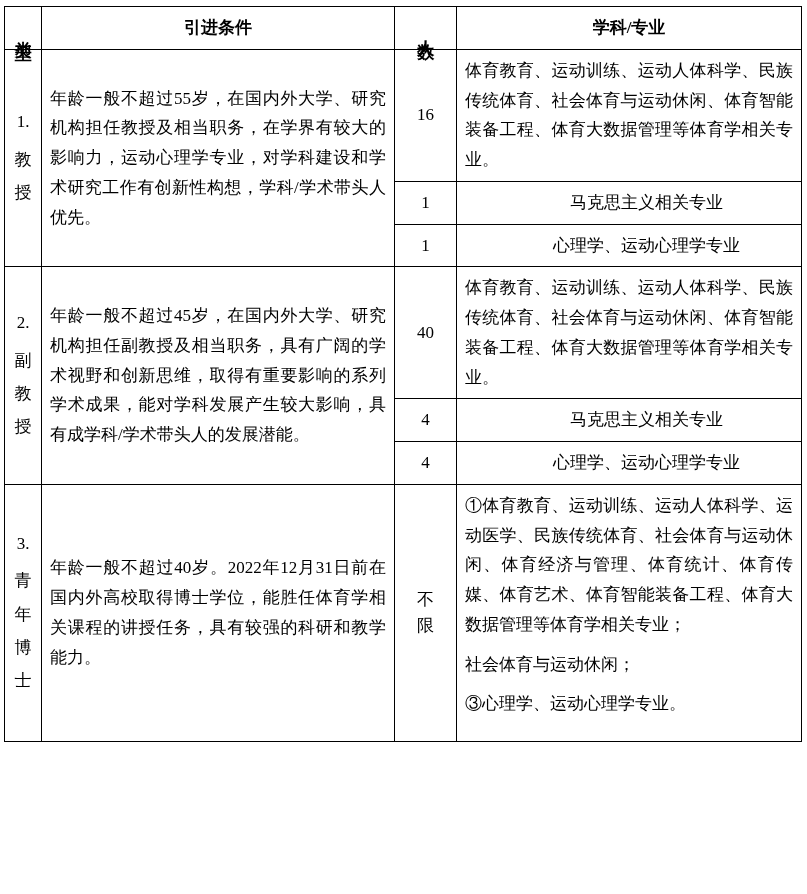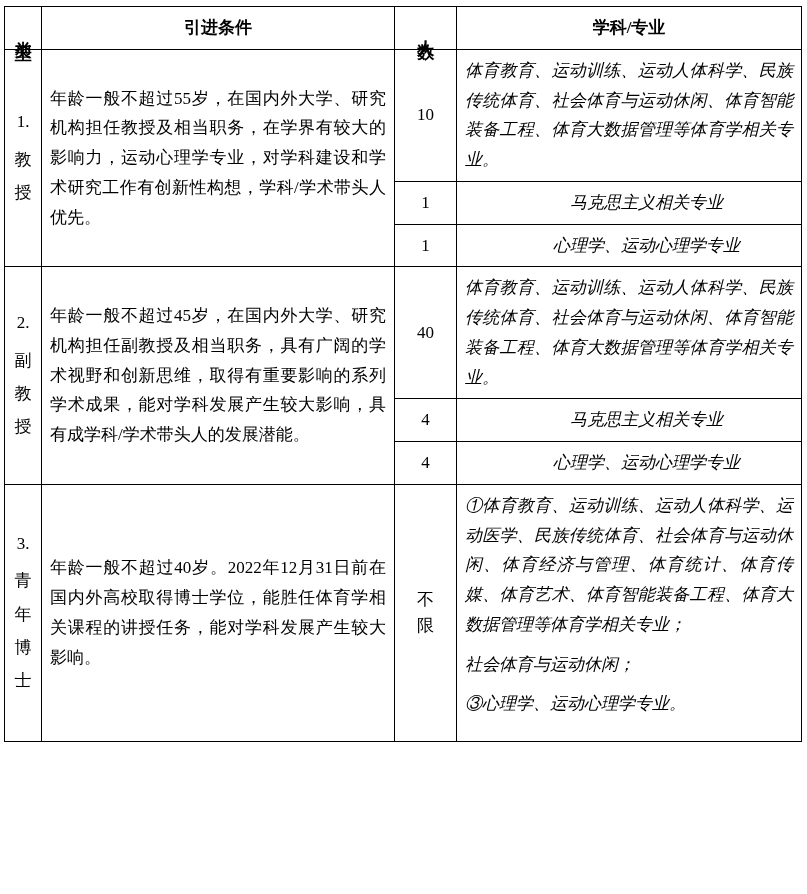--- a/index.html
+++ b/index.html
@@ -86,21 +86,20 @@
   }
   .num-cell.vert {
     line-height: 1.5;
   }
   .major-cell {
     text-align: justify;
     text-justify: inter-ideograph;
     line-height: 1.95;
     padding: 10px 12px;
     font-size: 17px;
-    font-style: italic;
   }
   .major-cell.center {
     text-align: center;
     padding-left: 43px;
   }
   .major-cell p {
     margin: 0 0 10px 0;
   }
   .major-cell p:last-child {
     margin-bottom: 16px;
@@ -133,21 +132,21 @@
       </tr>
     </thead>
     <tbody>
 
       <tr>
         <td class="type-cell" rowspan="3">
           <span class="type-num">1.</span>
           <span class="type-chars">教<br>授</span>
         </td>
         <td class="cond-cell" rowspan="3">年龄一般不超过55岁，在国内外大学、研究机构担任教授及相当职务，在学界有较大的影响力，运动心理学专业，对学科建设和学术研究工作有创新性构想，学科/学术带头人优先。</td>
-        <td class="num-cell">10</td>
+        <td class="num-cell">16</td>
         <td class="major-cell">体育教育、运动训练、运动人体科学、民族传统体育、社会体育与运动休闲、体育智能装备工程、体育大数据管理等体育学相关专业。</td>
       </tr>
       <tr>
         <td class="num-cell">1</td>
         <td class="major-cell center">马克思主义相关专业</td>
       </tr>
       <tr>
         <td class="num-cell">1</td>
         <td class="major-cell center">心理学、运动心理学专业</td>
       </tr>
@@ -168,21 +167,21 @@
       <tr>
         <td class="num-cell">4</td>
         <td class="major-cell center">心理学、运动心理学专业</td>
       </tr>
 
       <tr>
         <td class="type-cell">
           <span class="type-num">3.</span>
           <span class="type-chars">青<br>年<br>博<br>士</span>
         </td>
-        <td class="cond-cell">年龄一般不超过40岁。2022年12月31日前在国内外高校取得博士学位，能胜任体育学相关课程的讲授任务，能对学科发展产生较大影响。</td>
+        <td class="cond-cell">年龄一般不超过40岁。2022年12月31日前在国内外高校取得博士学位，能胜任体育学相关课程的讲授任务，具有较强的科研和教学能力。</td>
         <td class="num-cell vert">
           <span class="nowrapv">不<br>限</span>
         </td>
         <td class="major-cell">
           <p>①体育教育、运动训练、运动人体科学、运动医学、民族传统体育、社会体育与运动休闲、体育经济与管理、体育统计、体育传媒、体育艺术、体育智能装备工程、体育大数据管理等体育学相关专业；</p>
           <p>社会体育与运动休闲；</p>
           <p>③心理学、运动心理学专业。</p>
         </td>
       </tr>
     </tbody>

